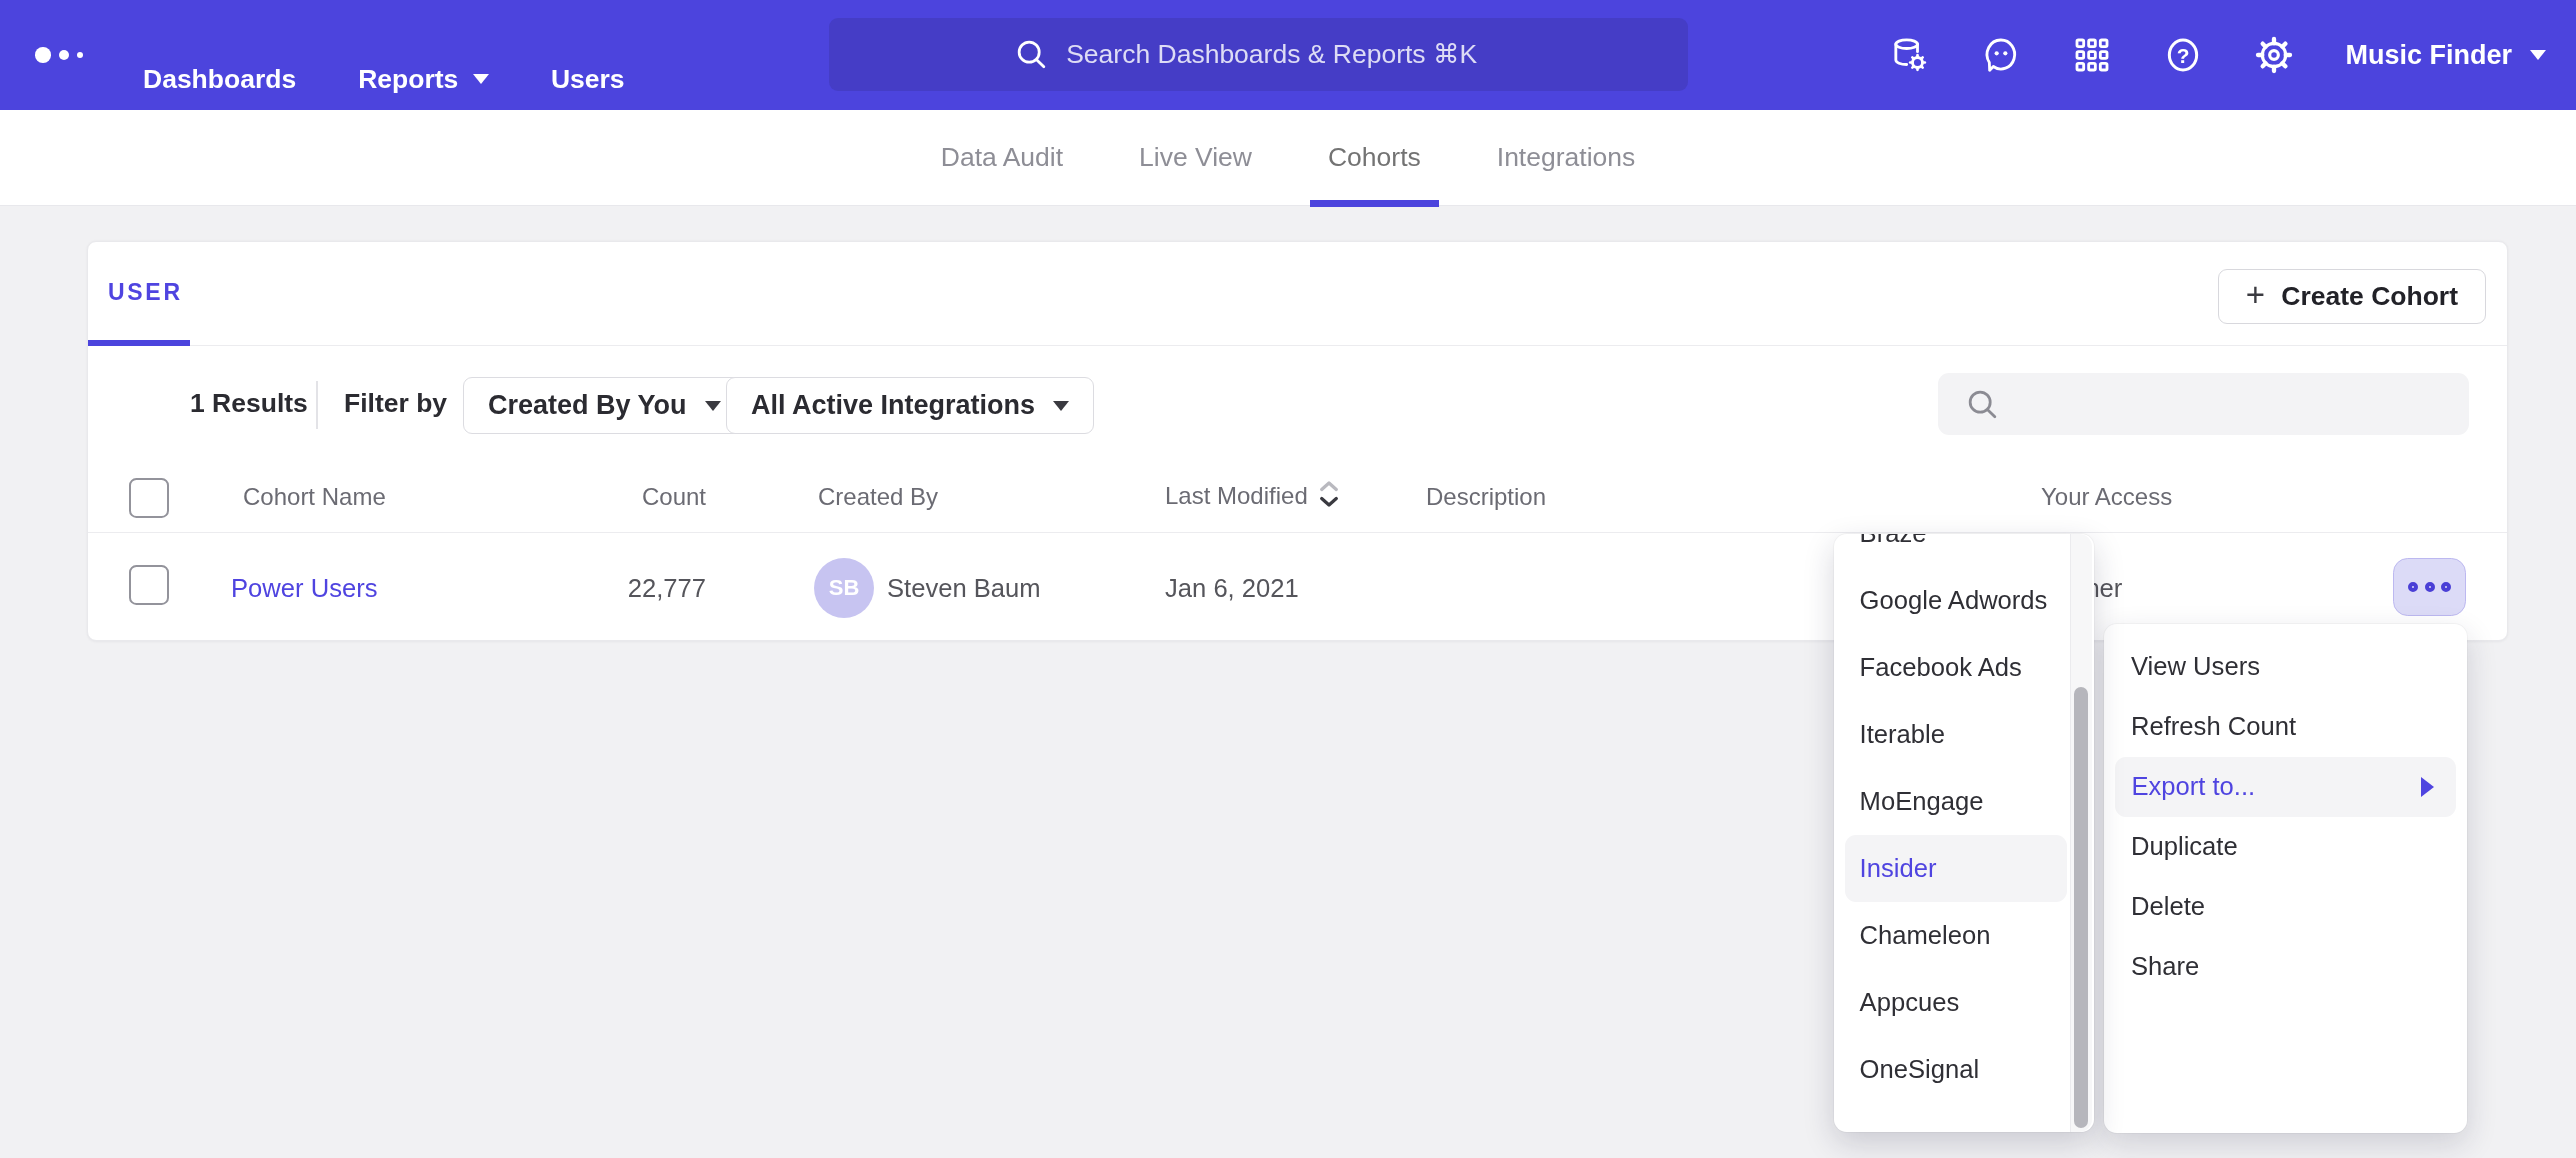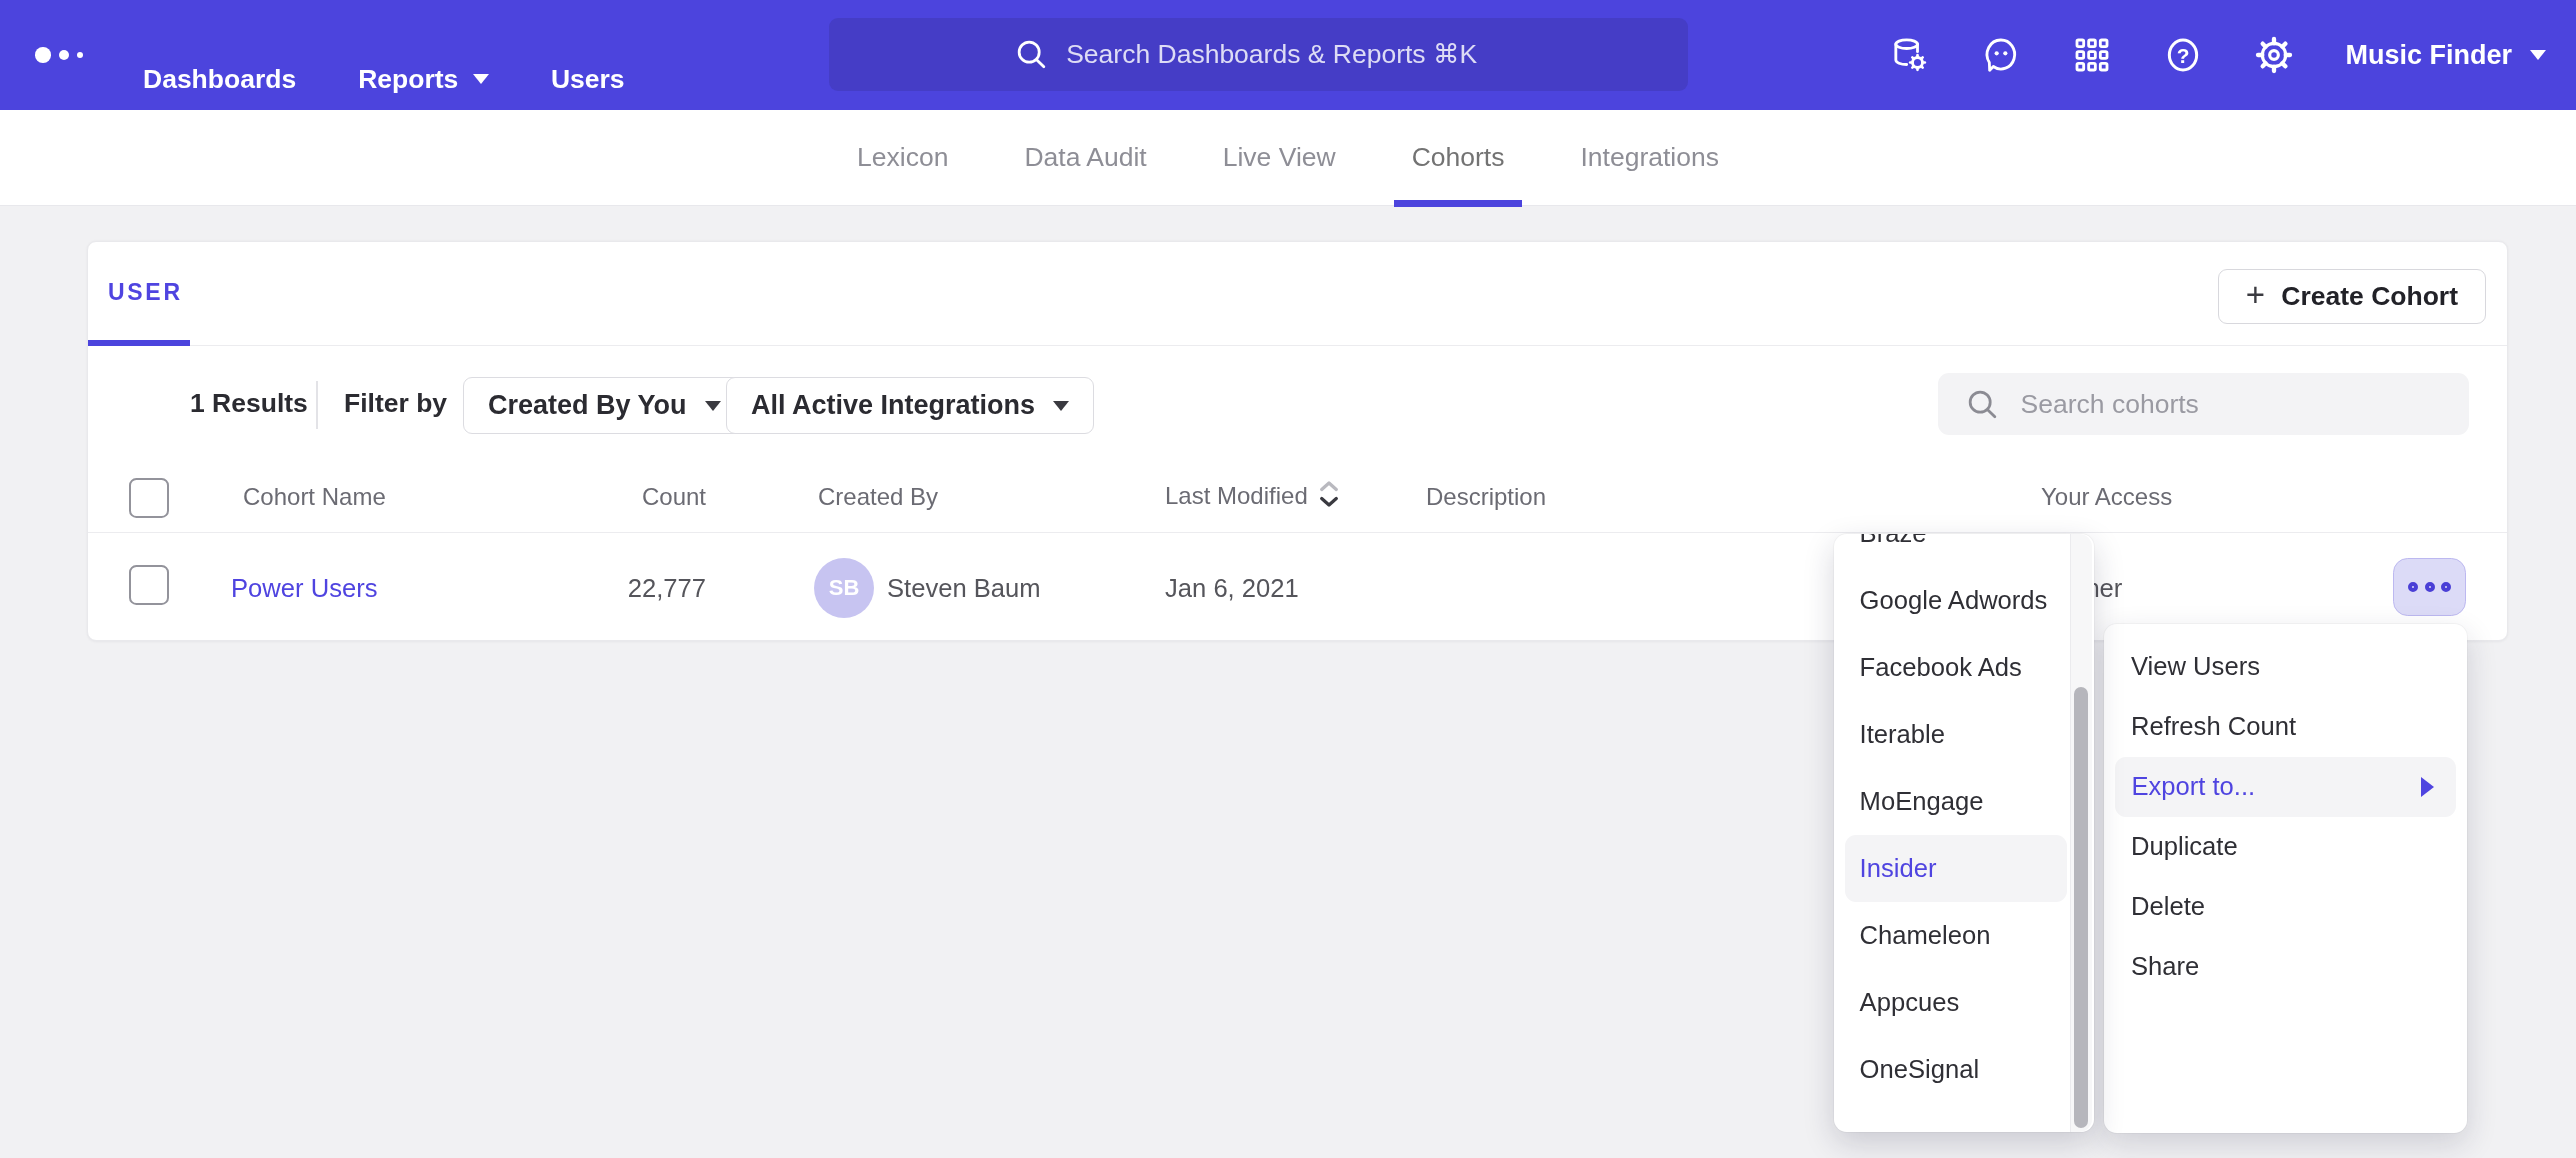--- a/index.html
+++ b/index.html
@@ -238,23 +238,20 @@
       </div>
       <div class="project">
         <span>Music Finder</span>
         <span class="caret-down-w"></span>
       </div>
     </div>
   </div>
 
   <div class="subnav">
     <div class="subtab">
-        <span>Lexicon</span>
-      </div>
-    <div class="subtab">
         <span>Data Audit</span>
       </div>
     <div class="subtab">
         <span>Live View</span>
       </div>
     <div class="subtab active">
         <span>Cohorts</span>
       </div>
     <div class="subtab">
         <span>Integrations</span>
@@ -282,21 +279,20 @@
       </div>
       <div class="drop-btn" id="filter2">
         <span>All Active Integrations</span>
         <span class="caret-down-d"></span>
       </div>
       <div class="cohort-search">
         <svg width="37" height="37" viewBox="0 0 24 24">
           <circle cx="10.5" cy="10.5" r="6.5" fill="none" stroke="#8b8b93" stroke-width="1.8"></circle>
           <line x1="15.5" y1="15.5" x2="20" y2="20" stroke="#8b8b93" stroke-width="1.8" stroke-linecap="round"></line>
         </svg>
-        <input type="text" placeholder="Search cohorts" style="">
       </div>
     </div>
 
     <div class="thead">
       <div class="checkbox" style="left:41px; top:15.5px;"></div>
       <div class="cell" style="left:155px;">Cohort Name</div>
       <div class="cell" style="left:438px; width:180px; text-align:right;">Count</div>
       <div class="cell" style="left:730px;">Created By</div>
       <div class="cell" style="left:1077px;">
         <span>Last Modified</span><span class="sorticon"><svg width="24" height="31" viewBox="0 0 13 17">

